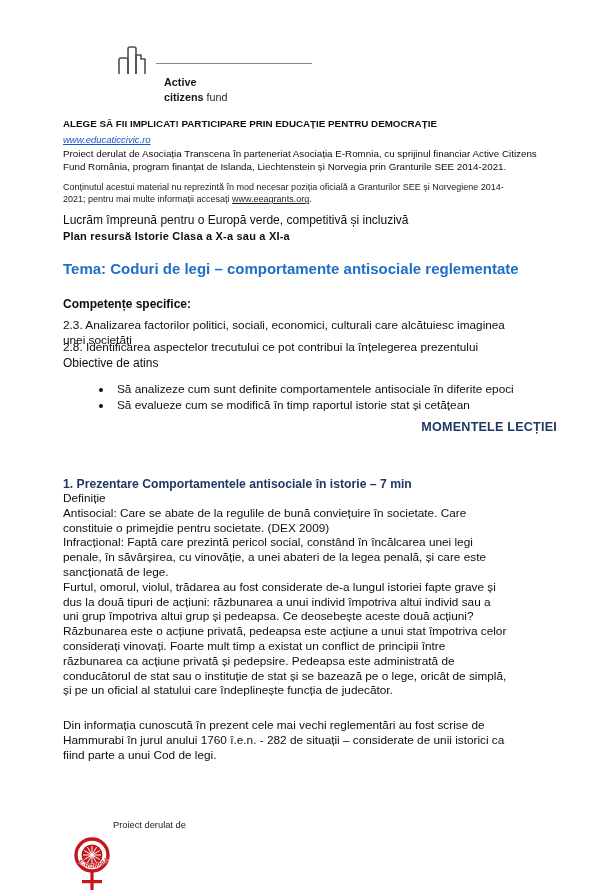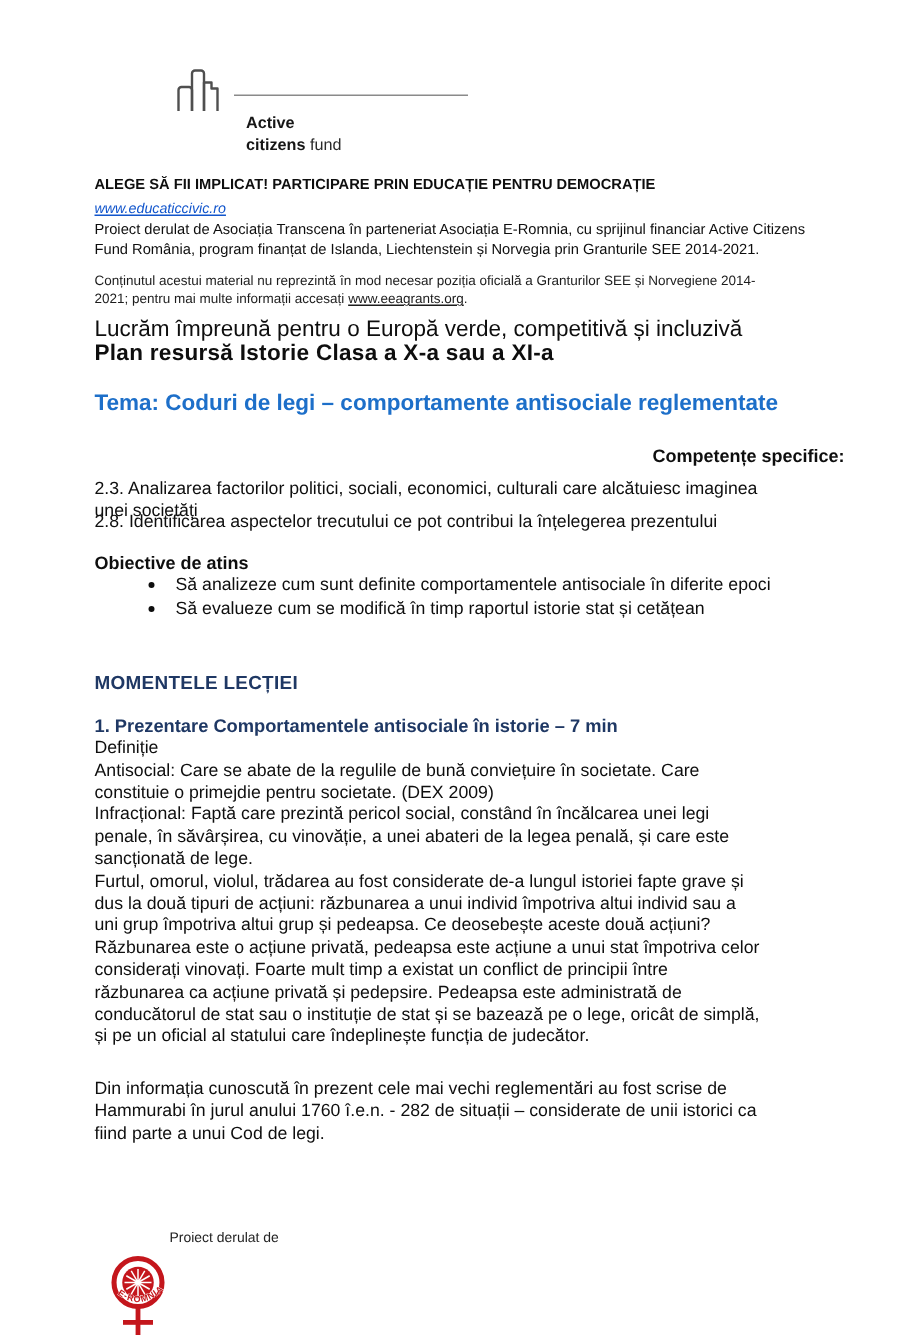--- a/index.html
+++ b/index.html
@@ -18,30 +18,30 @@
   .fund b{color:#161616;}
   
   .doc{position:absolute;left:63px;top:0;width:540px;font-size:11.8px;line-height:14.8px;}
   .doc > *{position:absolute;left:0;margin:0;width:500px;}
   .alege{top:118px;font-size:9.8px;font-weight:700;line-height:12px;width:540px;}
   .siteurl{top:133px;font-size:9.5px;}
   a.blue-link{color:#1155cc;text-decoration:underline;cursor:pointer;font-style:italic;}
   a.black-link{color:inherit;text-decoration:underline;cursor:pointer;}
   .proiect{top:147px;font-size:9.8px;line-height:13px;width:540px;}
   .continut{top:181px;font-size:9px;line-height:12.3px;width:540px;color:#1c1c1c;}
-  .lucram{top:213px;font-size:15px;}
-  .plan-title{top:229px;font-size:15px;font-weight:700;letter-spacing:.2px;}
+  .lucram{top:213px;font-size:12px;}
+  .plan-title{top:229px;font-size:11px;font-weight:700;letter-spacing:.2px;}
   .tema-title{top:262px;font-size:15px;font-weight:700;color:#1d6fc9;width:540px;}
-  .comp-h{top:297px;font-size:12px;font-weight:700;text-align:right;}
+  .comp-h{top:297px;font-size:12px;font-weight:700;}
   .c23{top:318px;}
   .c28{top:340px;}
-  .obj-h{top:368px;font-size:12px;font-weight:700;}
+  .obj-h{top:356px;font-size:12px;font-weight:400;}
   .objectives{top:381px;padding:0 0 0 50px;width:460px;}
   .objectives li{line-height:16.2px;padding-left:4px;}
-  .momentele{top:448px;width:494px;text-align:left;font-size:12.6px;font-weight:700;color:#1f3864;letter-spacing:.2px;}
+  .momentele{top:420px;width:494px;text-align:right;font-size:12.6px;font-weight:700;color:#1f3864;letter-spacing:.2px;}
   .prez-h{top:477px;font-size:12.2px;font-weight:700;color:#1f3864;width:540px;}
   .para1{top:491px;width:540px;}
   .para2{top:718px;width:540px;}
   
   .foot-label{position:absolute;left:65px;top:820px;font-size:9.3px;color:#222;margin-left:48px;}
   .logos{position:absolute;left:64px;top:836px;display:flex;align-items:flex-start;}
   .t-wrap{position:relative;width:186px;height:56px;}
   .t-stripes{position:absolute;left:28px;top:2px;width:148px;height:34px;
     background:repeating-linear-gradient(90deg,#8f8f8f 0 2px,#bdbdbd 2px 4px,#777 4px 7px,#aaa 7px 9px);
     border-radius:2px;}

